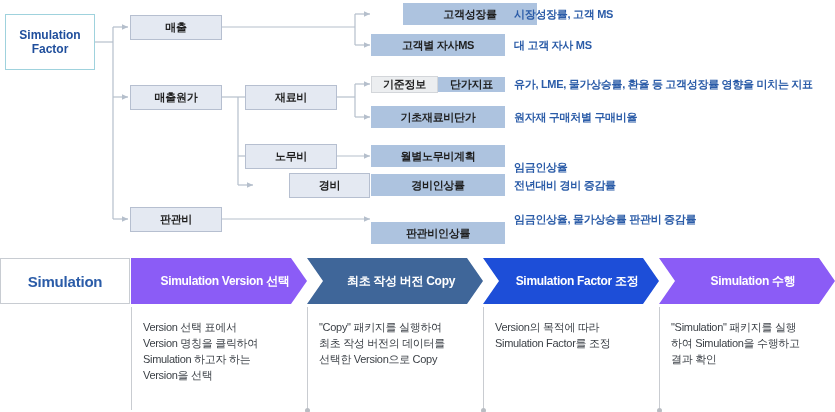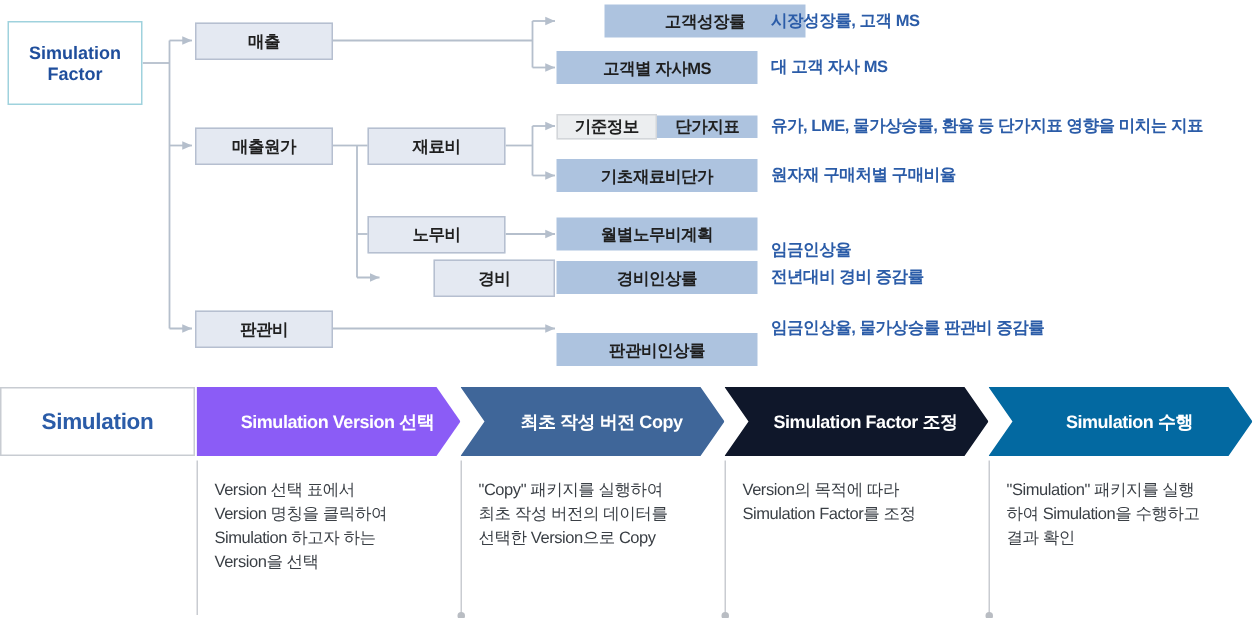--- a/index.html
+++ b/index.html
@@ -182,21 +182,21 @@
 
     <div class="node leaf" style="left:371px;top:34px;width:134px;height:22px;">
       <span>고객별 자사MS</span>
     </div>
     <div class="desc" style="left:514px;top:38px;">대 고객 자사 MS</div>
 
     <div class="node split" style="left:371px;top:73px;width:134px;height:22px;">
       <div class="half-a">기준정보</div>
       <div class="half-b">단가지표</div>
     </div>
-    <div class="desc" style="left:514px;top:77px;">유가, LME, 물가상승률, 환율 등 단가지표 영향을 미치는 지표</div>
+    <div class="desc" style="left:514px;top:77px;">유가, LME, 물가상승률, 환율 등 고객성장률 영향을 미치는 지표</div>
 
     <div class="node leaf" style="left:371px;top:106px;width:134px;height:22px;">
       <span>기초재료비단가</span>
     </div>
     <div class="desc" style="left:514px;top:110px;">원자재 구매처별 구매비율</div>
 
     <div class="node leaf" style="left:371px;top:145px;width:134px;height:22px;">
       <span>월별노무비계획</span>
     </div>
     <div class="desc" style="left:514px;top:160px;">임금인상율</div>
@@ -220,26 +220,26 @@
     <div class="chev" style="left:131px;width:176px;background:#8b5cf6;
                 clip-path:polygon(0 0, 160px 0, 176px 23px, 160px 46px, 0 46px);">
       <span>Simulation Version 선택</span>
     </div>
 
     <div class="chev" style="left:307px;width:176px;background:#3f6699;
                 clip-path:polygon(0 0, 160px 0, 176px 23px, 160px 46px, 0 46px, 16px 23px);">
       <span>최초 작성 버전 Copy</span>
     </div>
 
-    <div class="chev" style="left:483px;width:176px;background:#0f172a;
+    <div class="chev" style="left:483px;width:176px;background:#1d4ed8;
                 clip-path:polygon(0 0, 160px 0, 176px 23px, 160px 46px, 0 46px, 16px 23px);">
       <span>Simulation Factor 조정</span>
     </div>
 
-    <div class="chev" style="left:659px;width:176px;background:#0369a1;
+    <div class="chev" style="left:659px;width:176px;background:#8b5cf6;
                 clip-path:polygon(0 0, 160px 0, 176px 23px, 160px 46px, 0 46px, 16px 23px);">
       <span>Simulation 수행</span>
     </div>
 
     <div class="divider" style="left:131px;top:49px;height:103px;"></div>
     <div class="divider" style="left:307px;top:49px;height:103px;">
         <i class="dot"></i>
       </div>
     <div class="divider" style="left:483px;top:49px;height:103px;">
         <i class="dot"></i>

